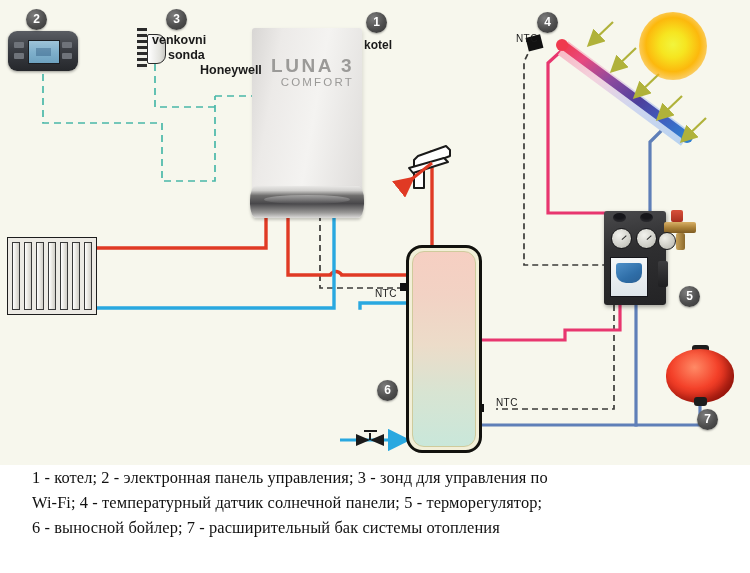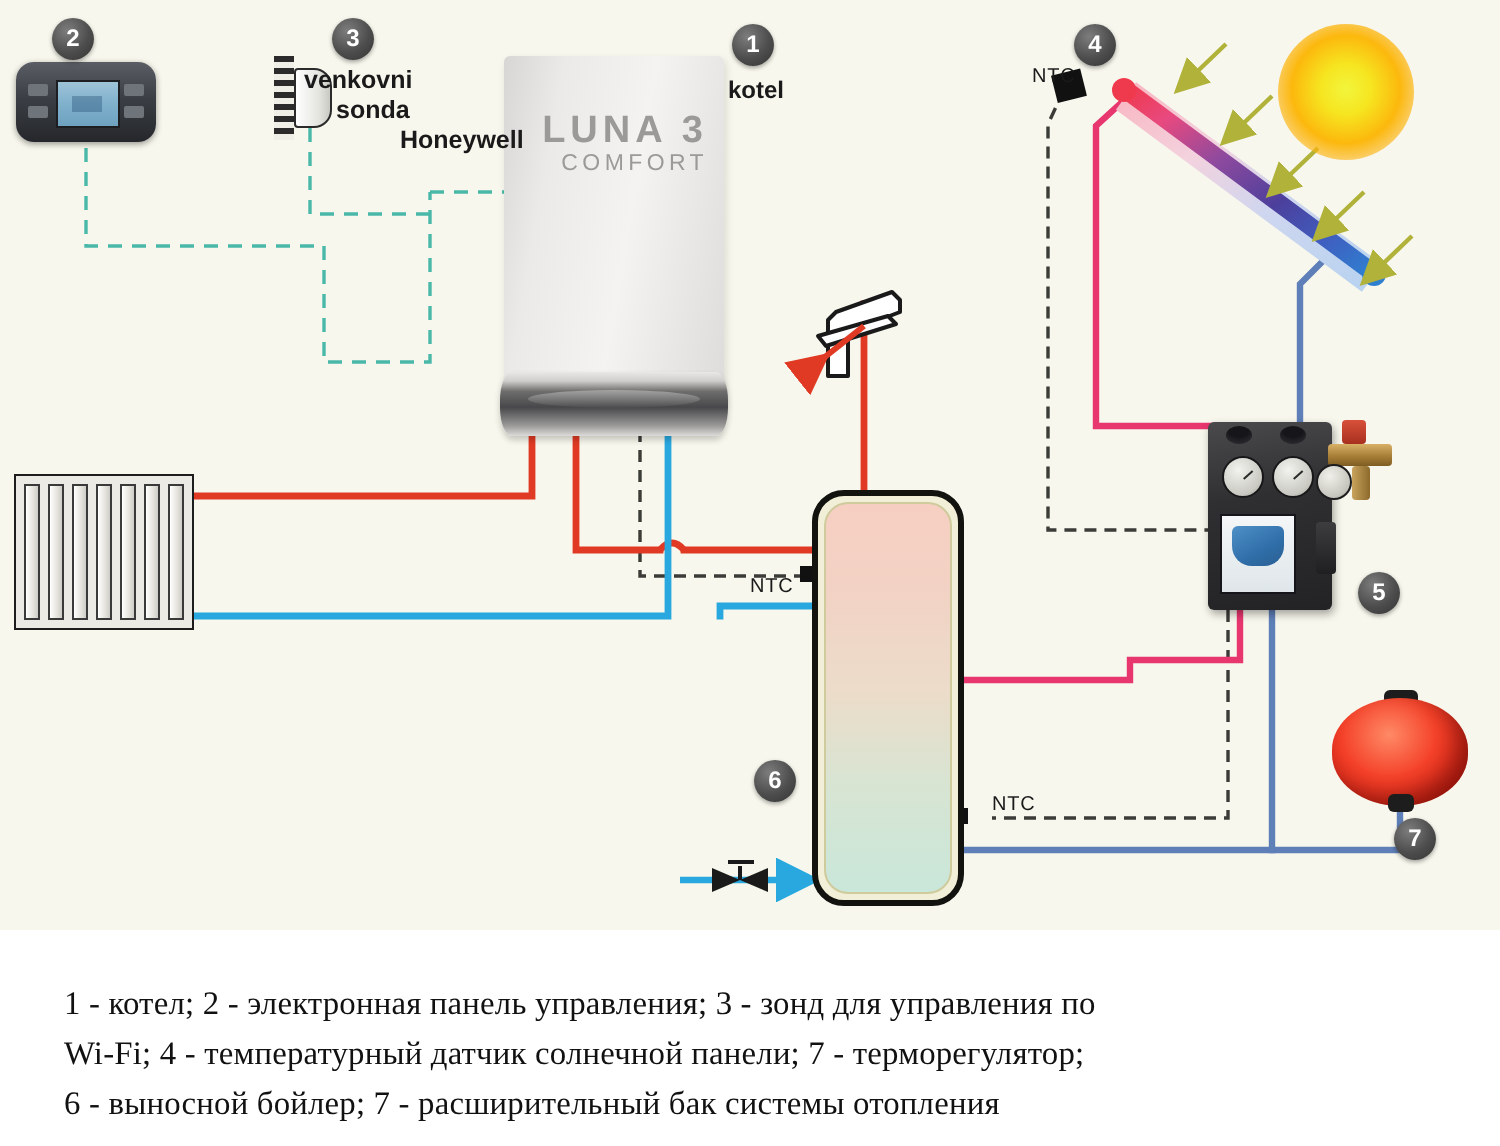--- a/index.html
+++ b/index.html
@@ -24,21 +24,21 @@
     height: 465px;
     background: #f7f7ed;
   }
   #caption {
     position: absolute;
     left: 0; top: 465px;
     width: 750px;
     height: 108px;
     background: #ffffff;
     box-sizing: border-box;
-    padding: 24px 30px 0 32px;
+    padding: 0 30px 0 32px;
   }
   .cap-line {
     font-family: "Liberation Serif", serif;
     font-size: 16.4px;
     color: #111111;
     line-height: 25px;
     white-space: nowrap;
     letter-spacing: 0.1px;
   }
   
@@ -510,17 +510,17 @@
     <div class="lbl lbl-sonda" style="left:168px; top:63px;padding-left:32px;">Honeywell</div>
 
     <div class="lbl lbl-ntc" style="left:516px; top:33px;">NTC</div>
     <div class="lbl lbl-ntc" style="left:375px; top:288px;">NTC</div>
     <div class="lbl lbl-ntc" style="left:496px; top:397px;">NTC</div>
 
   </div>
 
   <div id="caption">
     <div class="cap-line">1 - котел; 2 - электронная панель управления; 3 - зонд для управления по</div>
-    <div class="cap-line">Wi-Fi; 4 - температурный датчик солнечной панели; 7 - терморегулятор;</div>
+    <div class="cap-line">Wi-Fi; 4 - температурный датчик солнечной панели; 5 - терморегулятор;</div>
     <div class="cap-line">6 - выносной бойлер; 7 - расширительный бак системы отопления</div>
   </div>
 
 </div>
 
 </body></html>

